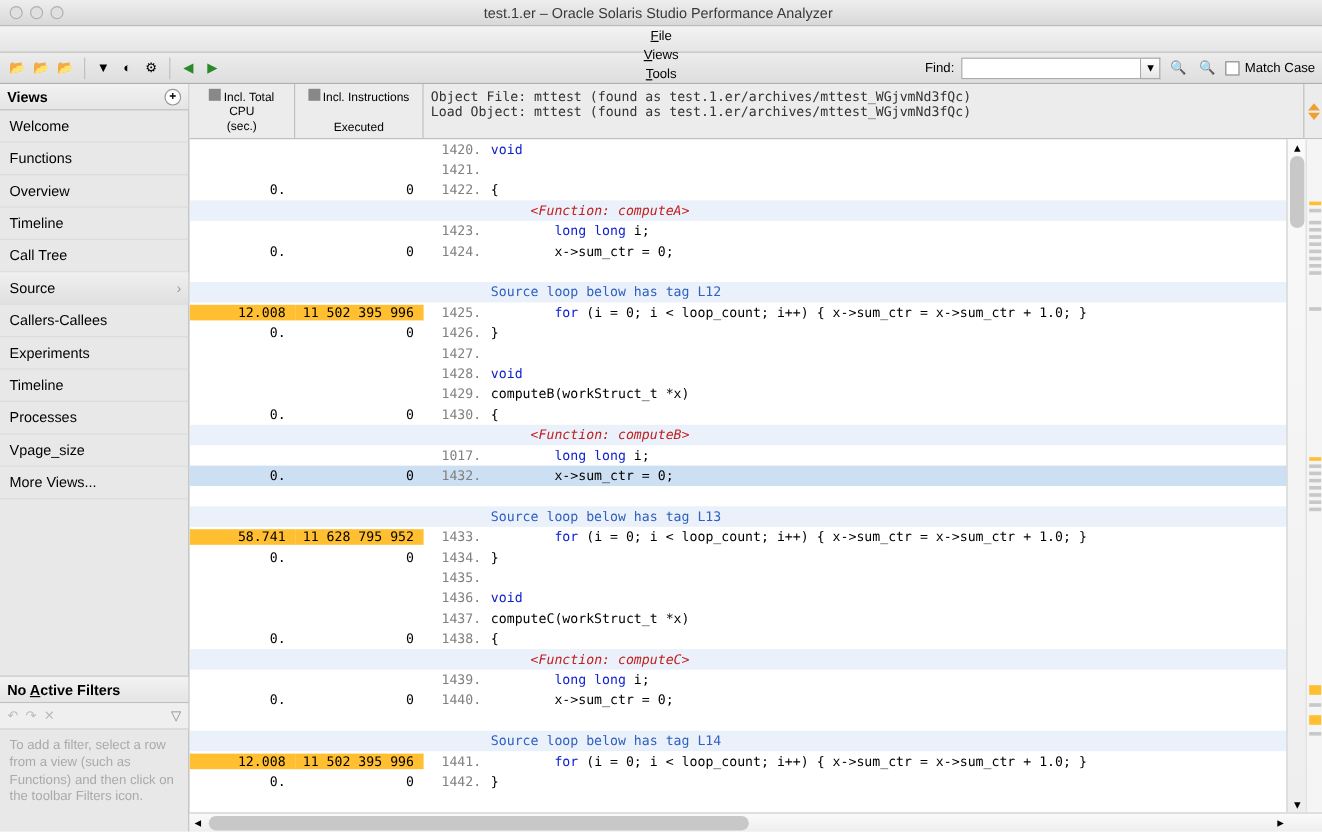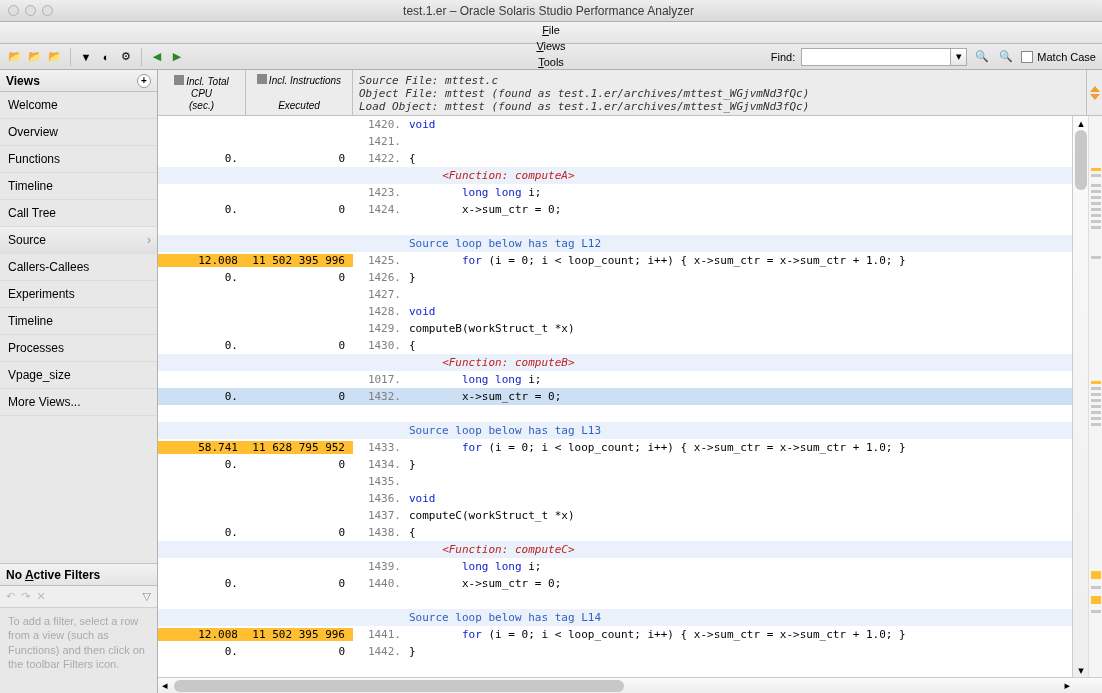--- a/index.html
+++ b/index.html
@@ -26,21 +26,21 @@
   .views-hdr .plus { margin-left: auto; border: 1px solid #999; border-radius: 50%; width: 14px; height: 14px; display: flex; align-items: center; justify-content: center; font-size: 10px; background: #fff; }
   .view-list { flex: 0 0 auto; }
   .view-item { height: 27px; display: flex; align-items: center; padding: 0 8px; border-bottom: 1px solid #dcdcdc; font-size: 12px; }
   .view-item.active { background: linear-gradient(#f0f0f0,#e0e0e0); position: relative; }
   .view-item.active::after { content: "›"; position: absolute; right: 6px; color: #999; font-size: 12px; }
   .filters { margin-top: auto; border-top: 1px solid #c4c4c4; }
   .filters-hdr { height: 22px; background: linear-gradient(#f2f2f2,#e5e5e5); display: flex; align-items: center; padding: 0 6px; font-size: 12px; font-weight: bold; border-bottom: 1px solid #c0c0c0; }
   .filters-tb { height: 22px; display: flex; align-items: center; padding: 0 6px; gap: 6px; border-bottom: 1px solid #d0d0d0; background: #efefef; }
   .filters-hint { padding: 6px 8px; color: #aaa; font-size: 11px; line-height: 1.3; height: 85px; }
   .content { flex: 1; display: flex; flex-direction: column; background: #fff; position: relative; }
-  .hdr-row { display: flex; border-bottom: 1px solid #c0c0c0; background: #ececec; height: 46px; font-style: italic; }
+  .hdr-row { display: flex; border-bottom: 1px solid #c0c0c0; background: #ececec; height: 46px; }
   .hc1 { width: 88px; border-right: 1px solid #c0c0c0; display: flex; flex-direction: column; align-items: center; justify-content: center; text-align: center; font-size: 10px; gap: 1px; }
   .hc2 { width: 107px; border-right: 1px solid #c0c0c0; display: flex; flex-direction: column; align-items: center; justify-content: center; text-align: center; font-size: 10px; gap: 14px; }
   .hicon { display:inline-block; width:10px; height:10px; background:#888; margin-right:2px; }
   .hc-text { flex: 1; padding: 4px 6px; font-family: Menlo, Consolas, monospace; font-size: 11px; color: #333; line-height: 1.2; }
   .nav-arrows { width: 16px; border-left: 1px solid #c0c0c0; display: flex; flex-direction: column; align-items: center; justify-content: center; gap: 2px; }
   .arrow { width: 0; height: 0; border-left: 5px solid transparent; border-right: 5px solid transparent; }
   .arrow.up { border-bottom: 6px solid #f0a030; }
   .arrow.down { border-top: 6px solid #f0a030; }
   .src-scroll { flex: 1; overflow: hidden; display: flex; }
   .src-body { flex: 1; }
@@ -110,22 +110,22 @@
 </div>
 
 <div class="main">
   <div class="sidebar">
     <div class="views-hdr">
       <span>Views</span>
       <span class="plus">+</span>
     </div>
     <div class="view-list" id="view-list">
         <div class="view-item">Welcome</div>
+        <div class="view-item">Functions</div>
         <div class="view-item">Overview</div>
-        <div class="view-item">Functions</div>
         <div class="view-item">Timeline</div>
         <div class="view-item">Call Tree</div>
         <div class="view-item active">Source</div>
         <div class="view-item">Callers-Callees</div>
         <div class="view-item">Experiments</div>
         <div class="view-item">Timeline</div>
         <div class="view-item">Processes</div>
         <div class="view-item">Vpage_size</div>
         <div class="view-item">More Views...</div>
       </div>
@@ -150,21 +150,20 @@
       <div class="hc1">
         <span><span class="hicon"></span><span>Incl. Total</span></span>
         <span>CPU</span>
         <span>(sec.)</span>
       </div>
       <div class="hc2">
         <span><span class="hicon"></span><span>Incl. Instructions</span></span>
         <span>Executed</span>
       </div>
       <div class="hc-text">
-        <div>Source File: mttest.c</div>
         <div>Object File: mttest (found as test.1.er/archives/mttest_WGjvmNd3fQc)</div>
         <div>Load Object: mttest (found as test.1.er/archives/mttest_WGjvmNd3fQc)</div>
       </div>
       <div class="nav-arrows">
         <div class="arrow up"></div>
         <div class="arrow down"></div>
       </div>
     </div>
     <div class="src-scroll">
       <div class="src-body" id="src-body">

